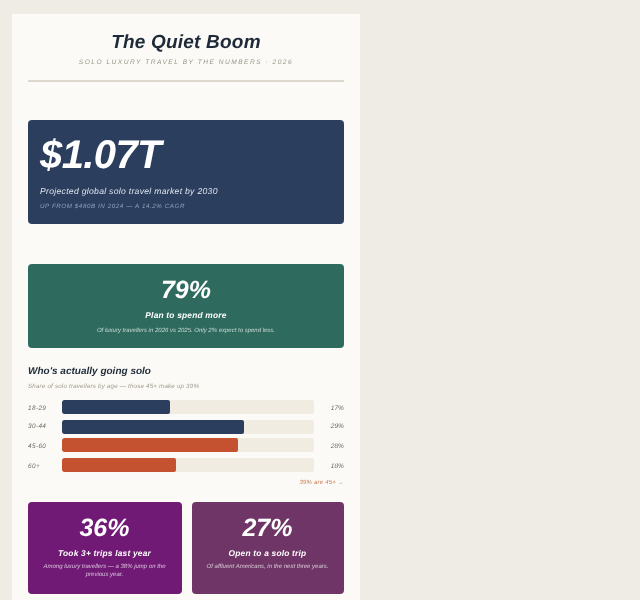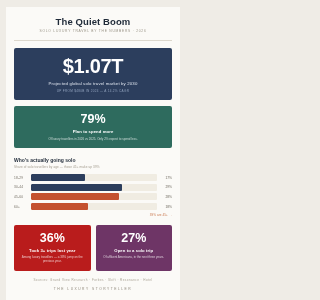--- a/index.html
+++ b/index.html
@@ -14,20 +14,21 @@
     overflow: hidden;
   }
   .page {
     width: 186px;
     height: 300px;
     background: #efece6;
     box-sizing: border-box;
     padding: 7px 6px 0 6px;
     display: flex;
     flex-direction: column;
+    font-style: italic;
   }
   .card-sheet {
     background: #fbfaf7;
     flex: 1;
     box-sizing: border-box;
     padding: 10px 8px 6px 8px;
     display: flex;
     flex-direction: column;
   }
 
@@ -48,25 +49,24 @@
     margin-top: 3px;
     font-size: 3.3px;
     letter-spacing: 0.75px;
     color: #9a9487;
     text-transform: uppercase;
     line-height: 1.2;
   }
 
   
   .hero {
-    margin-top: 7px;
+    margin-top: 19px;
     background: #2c3e5d;
     border-radius: 2px;
     padding: 8px 6px 7px 6px;
-    text-align: center;
   }
   .hero-figure {
     font-size: 20px;
     font-weight: bold;
     color: #ffffff;
     line-height: 1;
     letter-spacing: -0.3px;
   }
   .hero-label {
     margin-top: 5px;
@@ -77,21 +77,21 @@
   .hero-note {
     margin-top: 3px;
     font-size: 3.1px;
     color: #8fa0bb;
     letter-spacing: 0.3px;
     text-transform: uppercase;
   }
 
   
   .stat-row {
-    margin-top: 6px;
+    margin-top: 20px;
     display: flex;
     gap: 10px;
   }
   .stat-card {
     flex: 1;
     border-radius: 2px;
     padding: 7px 5px 7px 5px;
     text-align: center;
     box-sizing: border-box;
   }
@@ -254,21 +254,21 @@
             <div class="bar-track">
               <div class="bar-fill" style="width: 45%; background: rgb(196, 81, 47);"></div>
             </div>
             <div class="bar-val">18%</div>
           </div>
         </div>
       <div class="chart-foot">39% are 45+ →</div>
     </div>
 
     <div class="bottom-row">
-      <div class="stat-card" style="background: #b91c1c;">
+      <div class="stat-card" style="background: #701a75;">
         <div class="stat-figure">36%</div>
         <div class="stat-label">Took 3+ trips last year</div>
         <div class="stat-note">Among luxury travellers — a 38% jump on the previous year.</div>
       </div>
       <div class="stat-card" style="background: rgb(110, 53, 102);">
         <div class="stat-figure">27%</div>
         <div class="stat-label">Open to a solo trip</div>
         <div class="stat-note">Of affluent Americans, in the next three years.</div>
       </div>
     </div>

